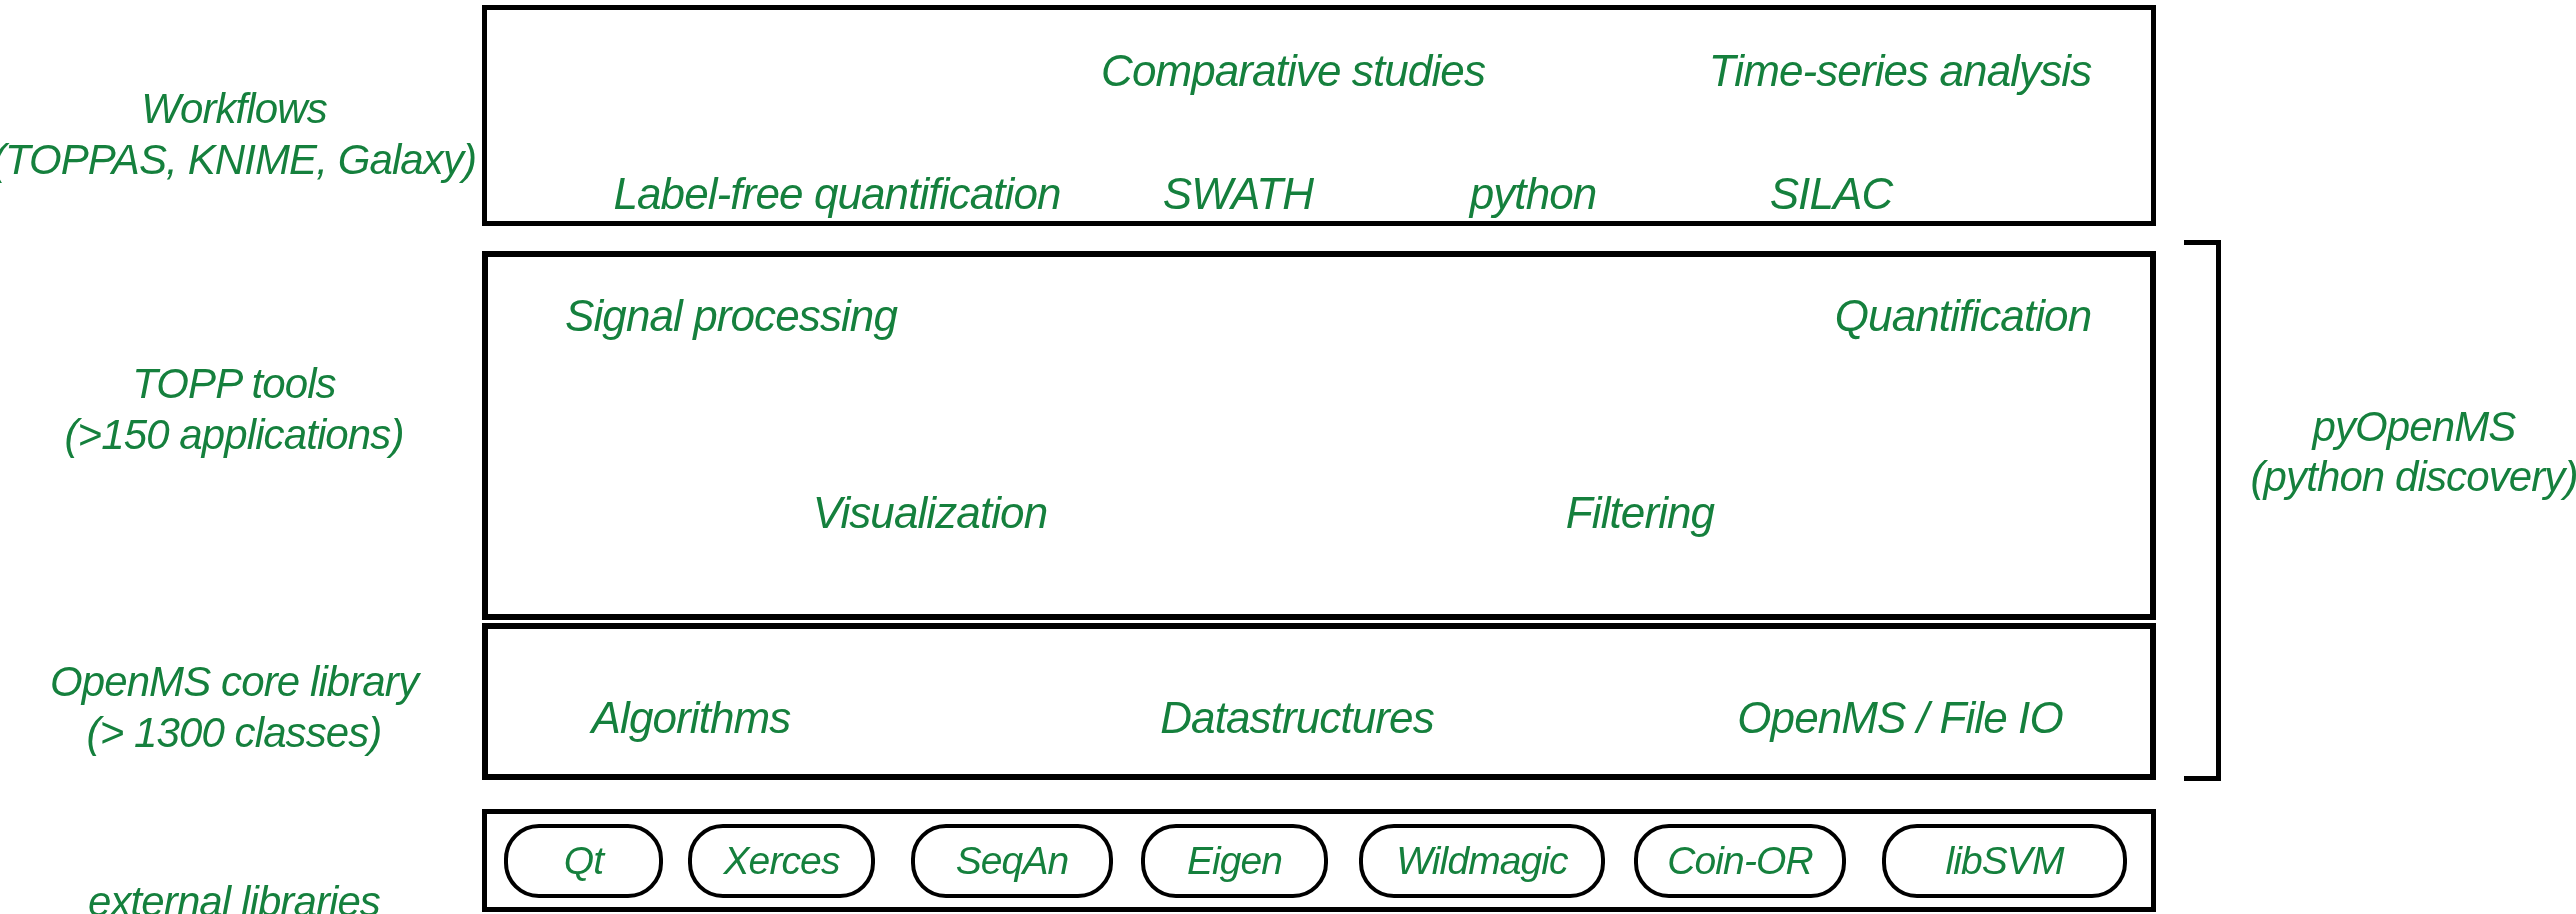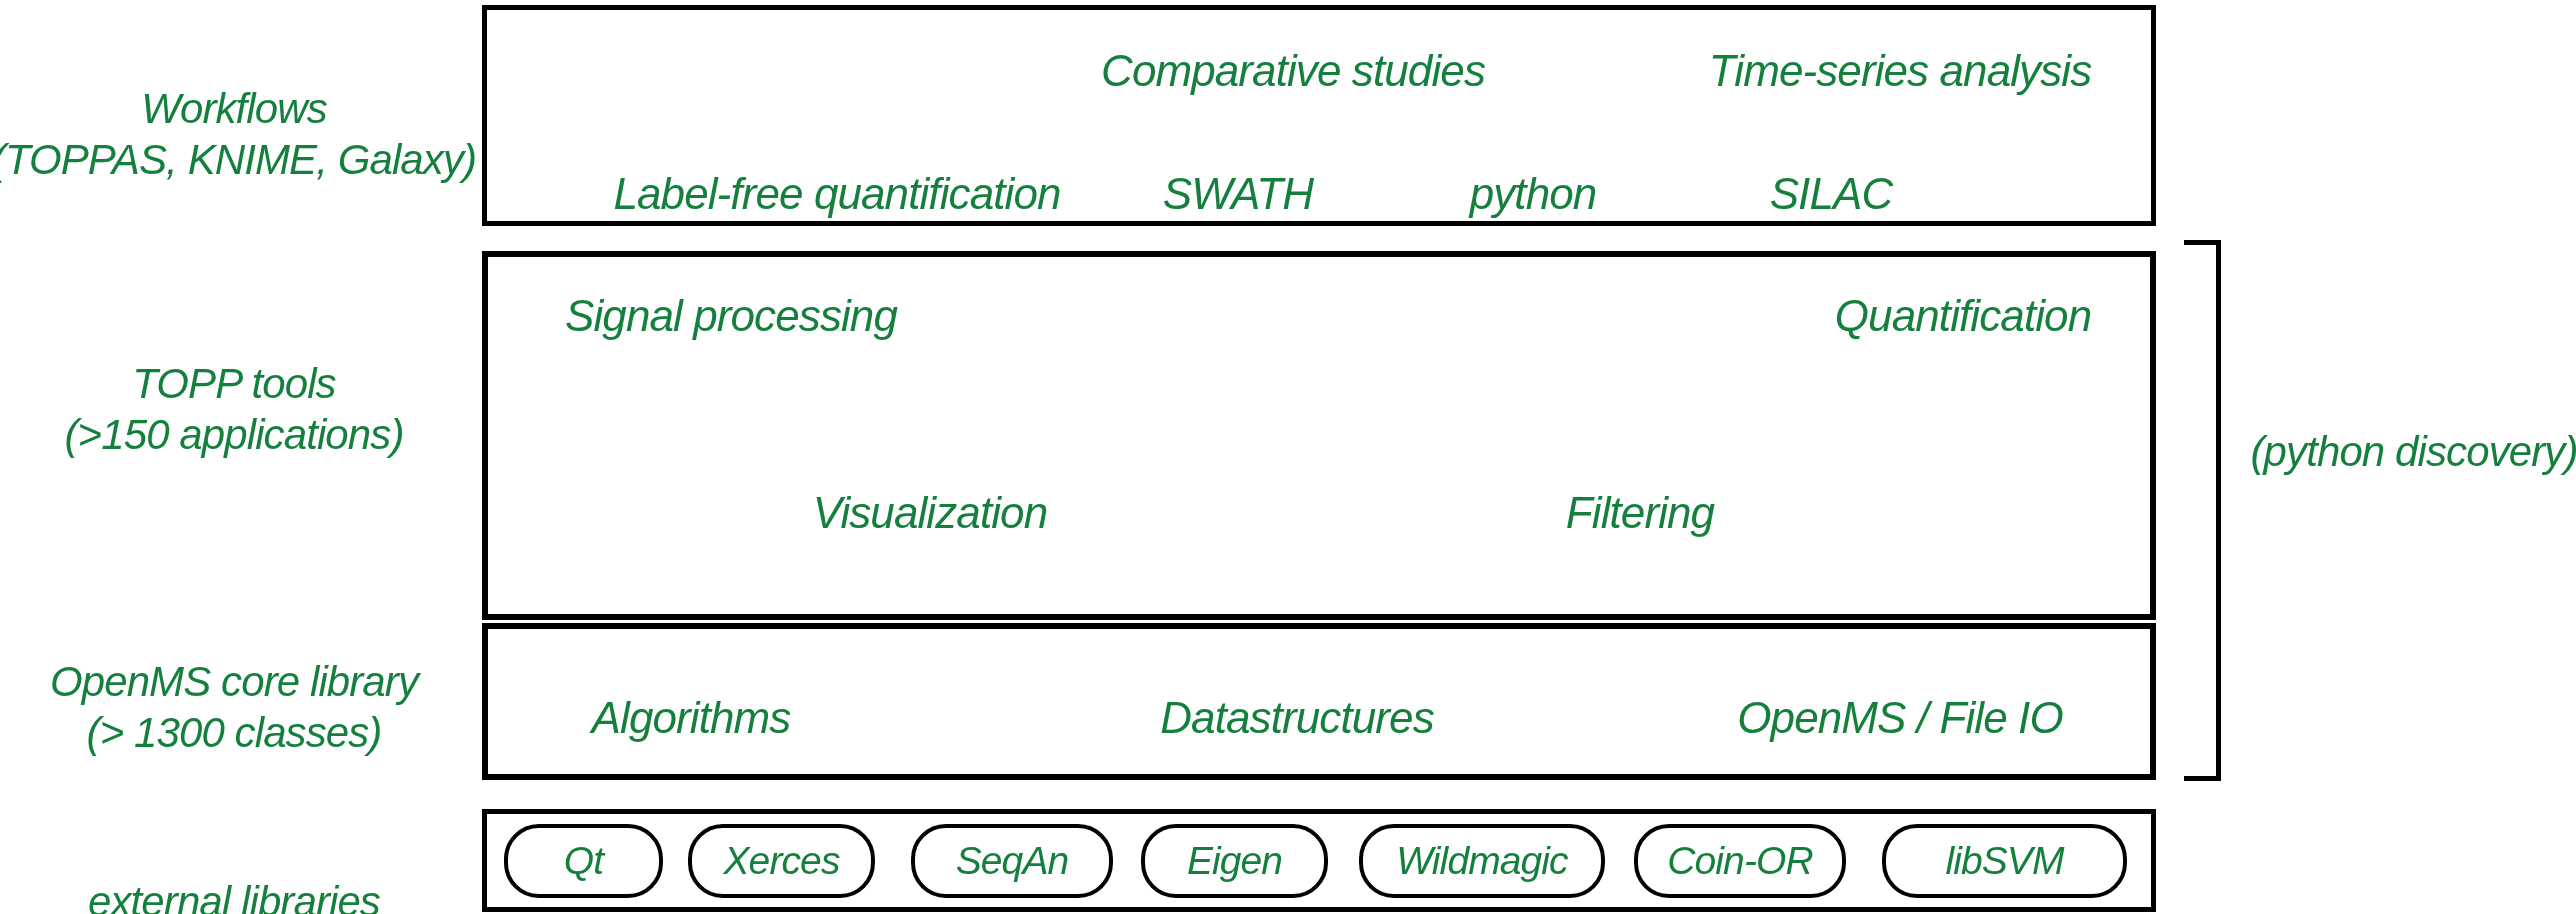--- a/index.html
+++ b/index.html
@@ -123,17 +123,18 @@
   <div class="pill" style="left:504px;  width:159px;">Qt</div>
   <div class="pill" style="left:688px;  width:187px;">Xerces</div>
   <div class="pill" style="left:911px; width:202px;">SeqAn</div>
   <div class="pill" style="left:1141px; width:187px;">Eigen</div>
   <div class="pill" style="left:1359px; width:246px;">Wildmagic</div>
   <div class="pill" style="left:1634px; width:212px;">Coin-OR</div>
   <div class="pill" style="left:1882px; width:245px;">libSVM</div>
 
   <div class="bracket"></div>
   <div class="bracket-label">
+    <div>pyOpenMS</div>
     <div>(python discovery)</div>
   </div>
 
 </div>
 
 
 </body></html>

